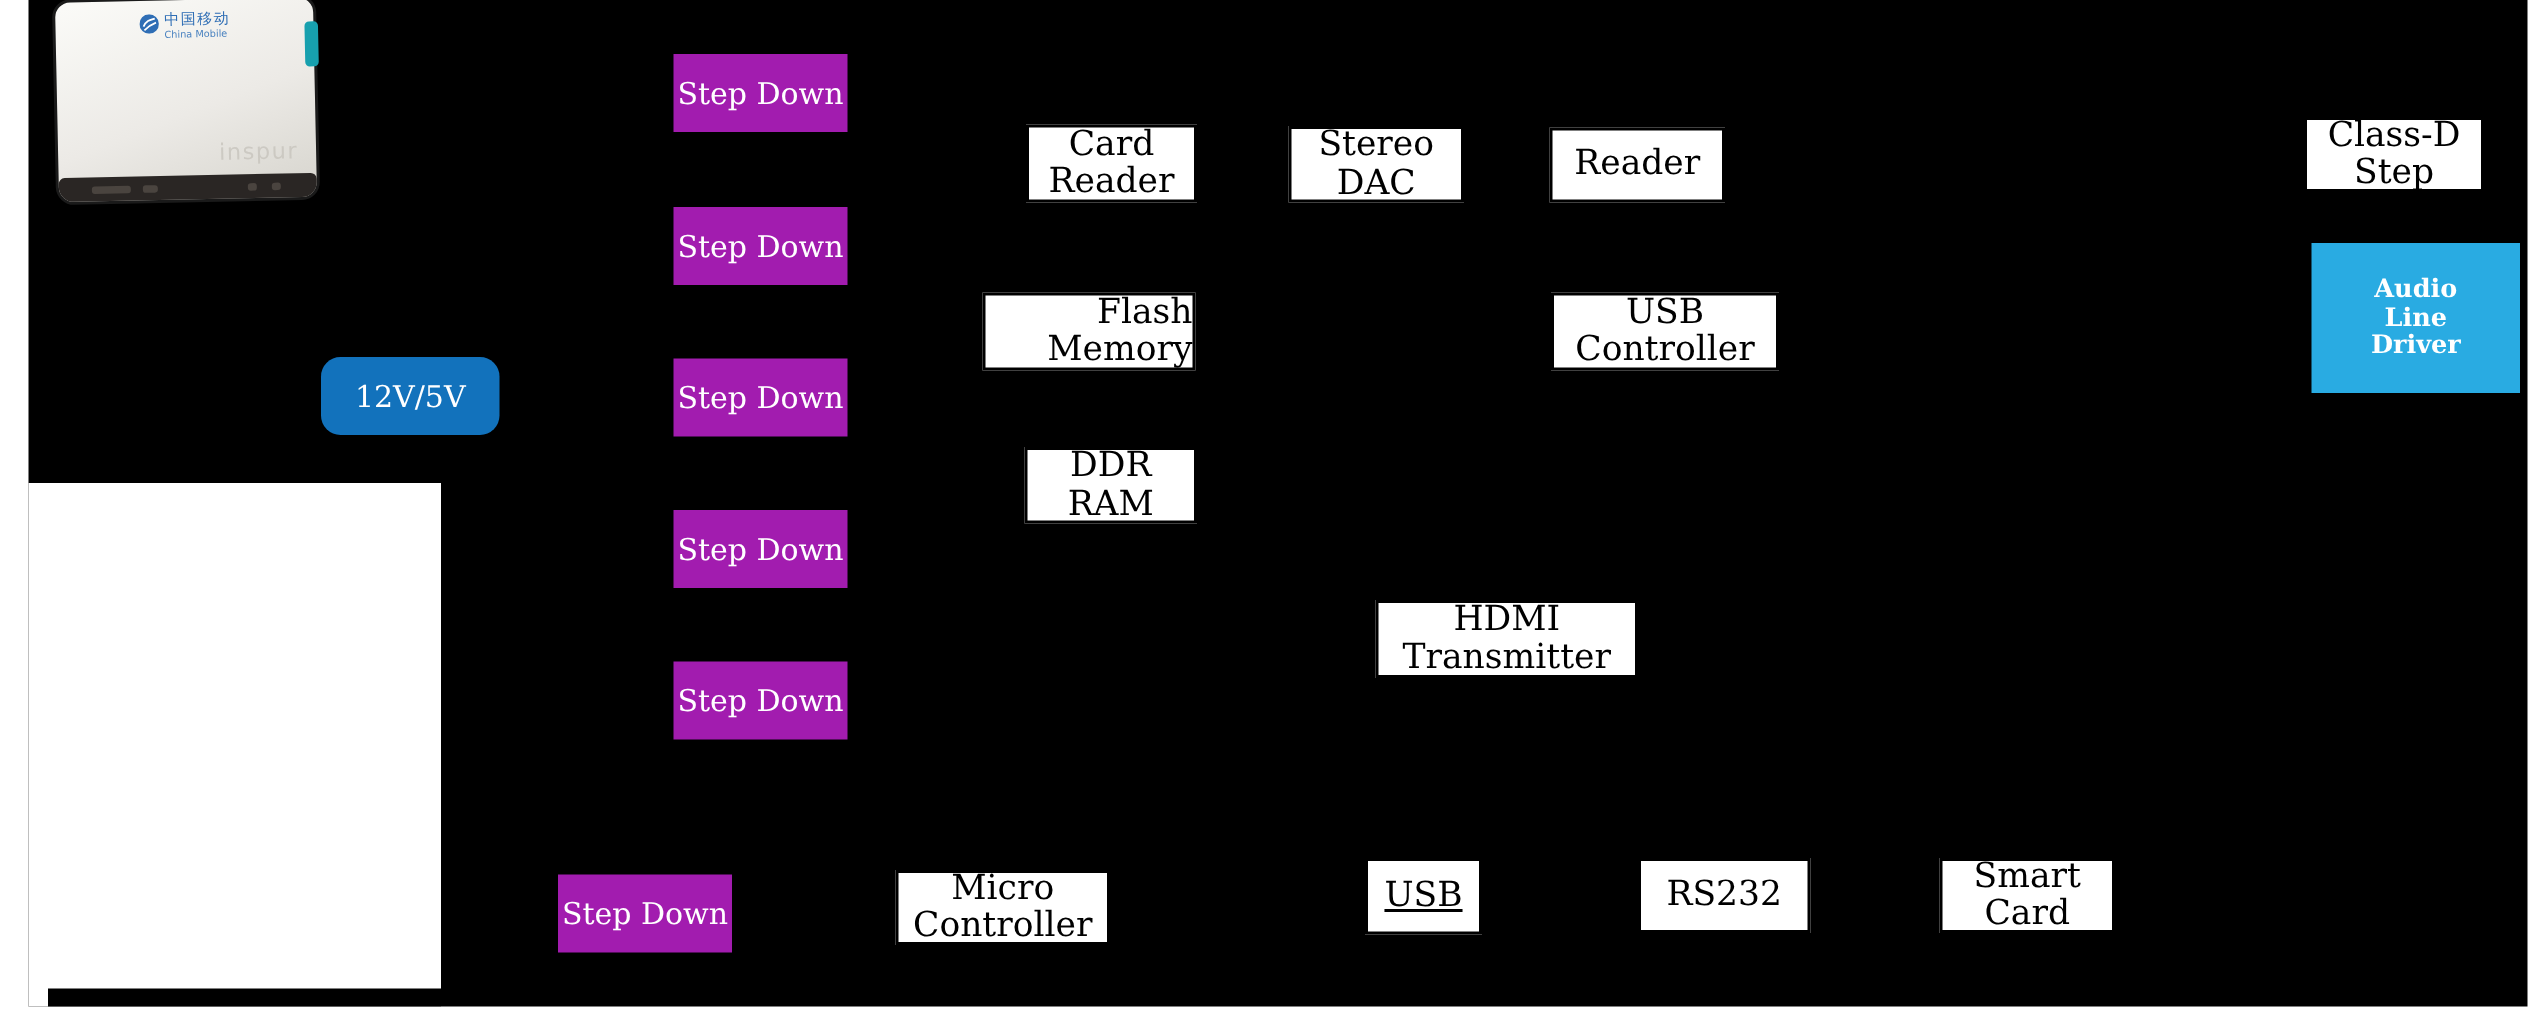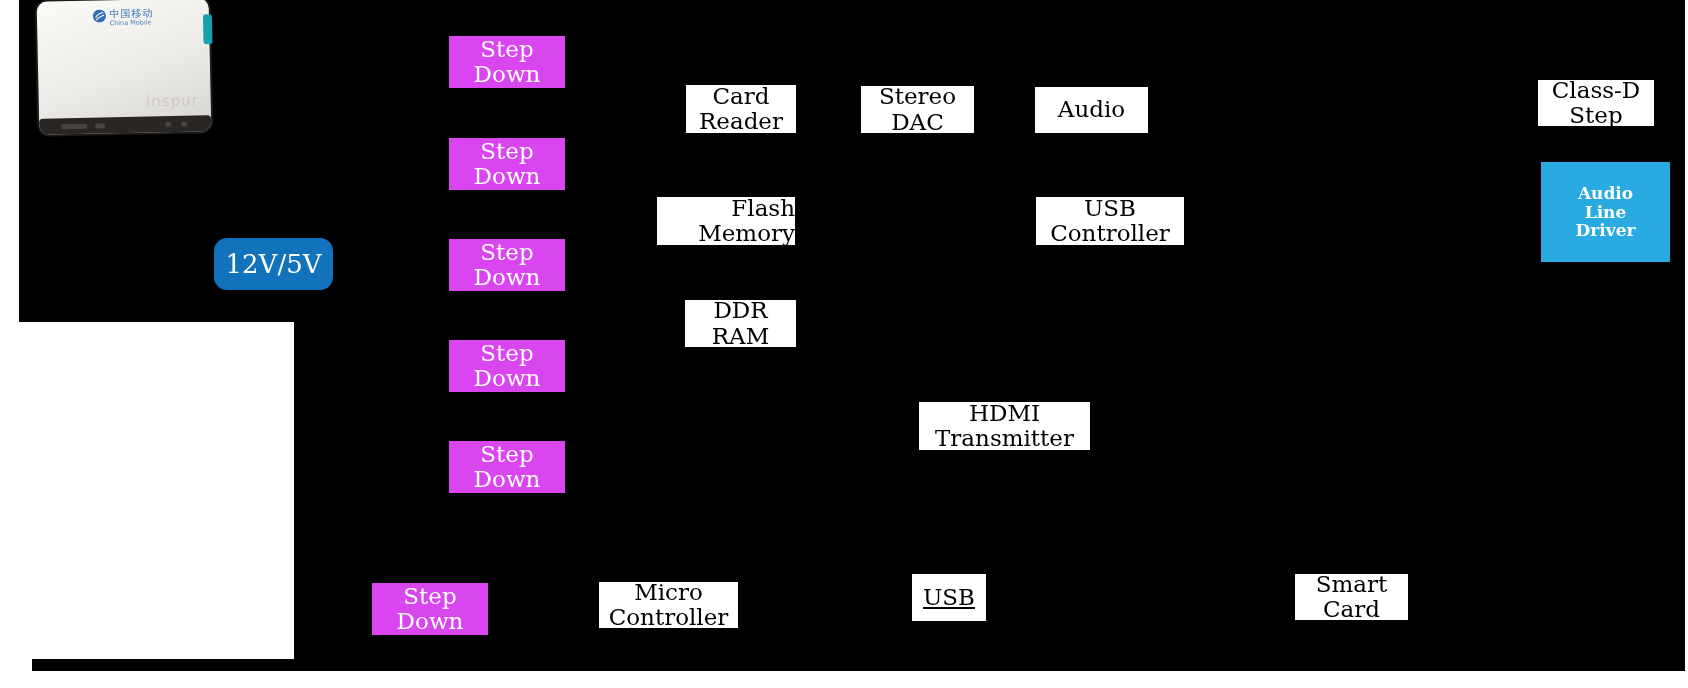--- a/index.html
+++ b/index.html
@@ -17,36 +17,36 @@
   #notch{left:19px;top:322px;width:275px;height:349px;background:#fff;}
   #accent-bar{left:32px;top:659px;width:262px;height:12px;background:#000;}
 
   
   .box{
     position:absolute;box-sizing:border-box;
     display:flex;align-items:center;justify-content:center;
     text-align:center;line-height:1.1;
   }
   .white{background:#ffffff;border:2px solid #000;color:#000;font-size:23px;}
-  .cyan{background:#d946ef;color:#ffffff;font-size:23px;}
+  .cyan{background:#a21caf;color:#ffffff;font-size:20px;}
   .cyan-small{background:#29abe2;color:#ffffff;font-size:17px;font-weight:bold;padding:0 26px;}
-  .pwr{background:#1272bc;color:#ffffff;font-size:26px;border-radius:13px;}
+  .pwr{background:#1272bc;color:#ffffff;font-size:20px;border-radius:13px;}
 
   
   .sd{left:449px;width:116px;height:52px;}
   #sd1{top:36px;}  #sd2{top:138px;} #sd3{top:239px;} #sd4{top:340px;} #sd5{top:441px;}
   #sd6{left:372px;top:583px;width:116px;height:52px;}
 
   #pwr{left:214px;top:238px;width:119px;height:52px;}
 
   #card-reader{left:684px;top:83px;width:114px;height:52px;}
   #stereo-dac{left:859px;top:84px;width:117px;height:51px;}
   #demux{left:1033px;top:85px;width:117px;height:50px;}
   #class-d{left:1536px;top:78px;width:120px;height:50px;}
-  #audio-line-driver{left:1541px;top:162px;width:129px;height:100px;}
+  #audio-line-driver{left:1541px;top:162px;width:139px;height:100px;}
 
   #flash{left:655px;top:195px;width:142px;height:52px;text-align:right;}
   #ethernet{left:829px;top:195px;width:176px;height:52px;}
   #usb-ctrl{left:1034px;top:195px;width:152px;height:52px;}
 
   #ddr{left:683px;top:298px;width:115px;height:51px;}
   #hdmi{left:917px;top:400px;width:175px;height:52px;}
 
   #micro{left:597px;top:580px;width:143px;height:50px;}
   #usb{left:910px;top:572px;width:78px;height:51px;text-decoration:underline;}
@@ -127,27 +127,28 @@
 
   <div id="sd1" class="box cyan sd">Step Down</div>
   <div id="sd2" class="box cyan sd">Step Down</div>
   <div id="sd3" class="box cyan sd">Step Down</div>
   <div id="sd4" class="box cyan sd">Step Down</div>
   <div id="sd5" class="box cyan sd">Step Down</div>
   <div id="sd6" class="box cyan">Step Down</div>
 
   <div id="card-reader" class="box white">Card Reader</div>
   <div id="stereo-dac" class="box white">Stereo DAC</div>
-  <div id="demux" class="box white">Audio</div>
+  <div id="demux" class="box white">Reader</div>
   <div id="class-d" class="box white">Class-D Step</div>
   <div id="audio-line-driver" class="box cyan-small">Audio Line Driver</div>
 
   <div id="flash" class="box white">Flash Memory</div>
   <div id="usb-ctrl" class="box white">USB Controller</div>
 
   <div id="ddr" class="box white">DDR RAM</div>
   <div id="hdmi" class="box white">HDMI Transmitter</div>
 
   <div id="micro" class="box white">Micro Controller</div>
   <div id="usb" class="box white">USB</div>
+  <div id="rs232" class="box white">RS232</div>
   <div id="smart" class="box white">Smart Card</div>
 
 </div>
 
 </body></html>

